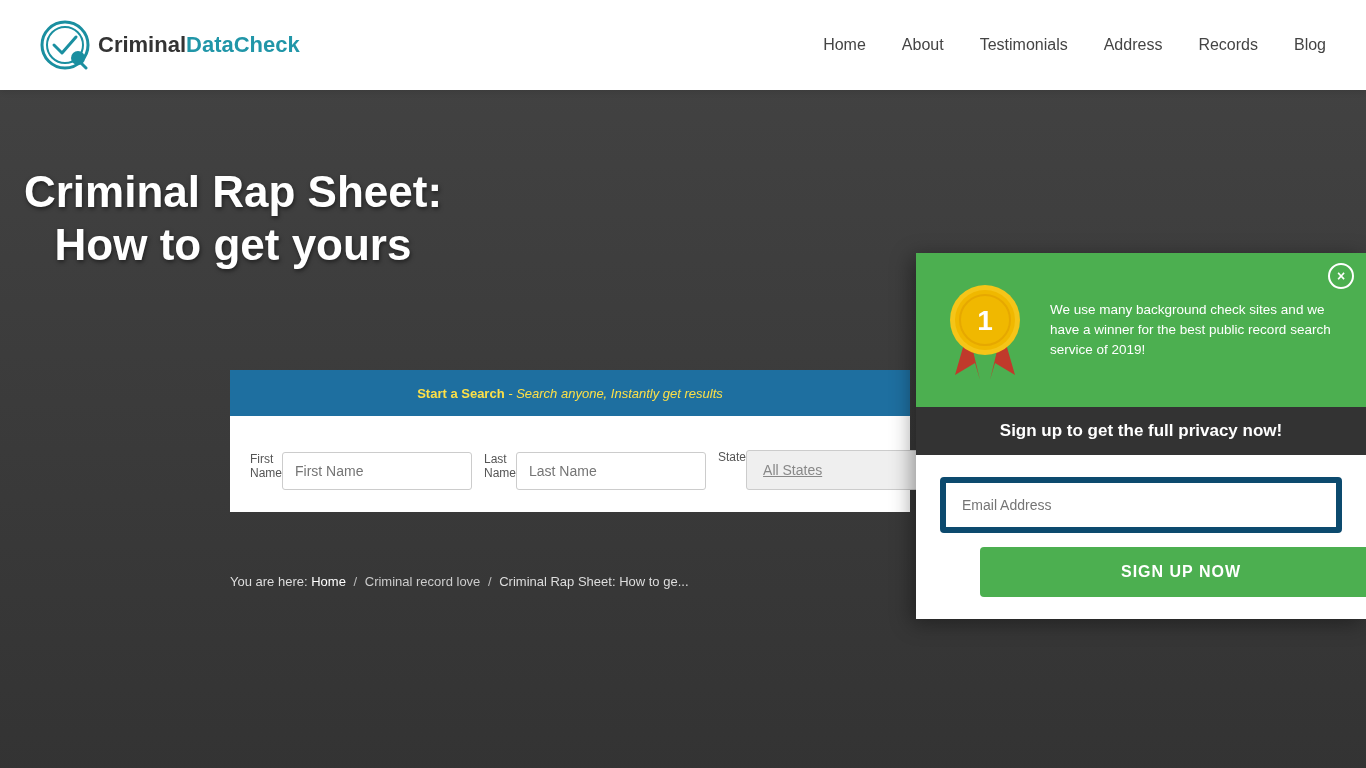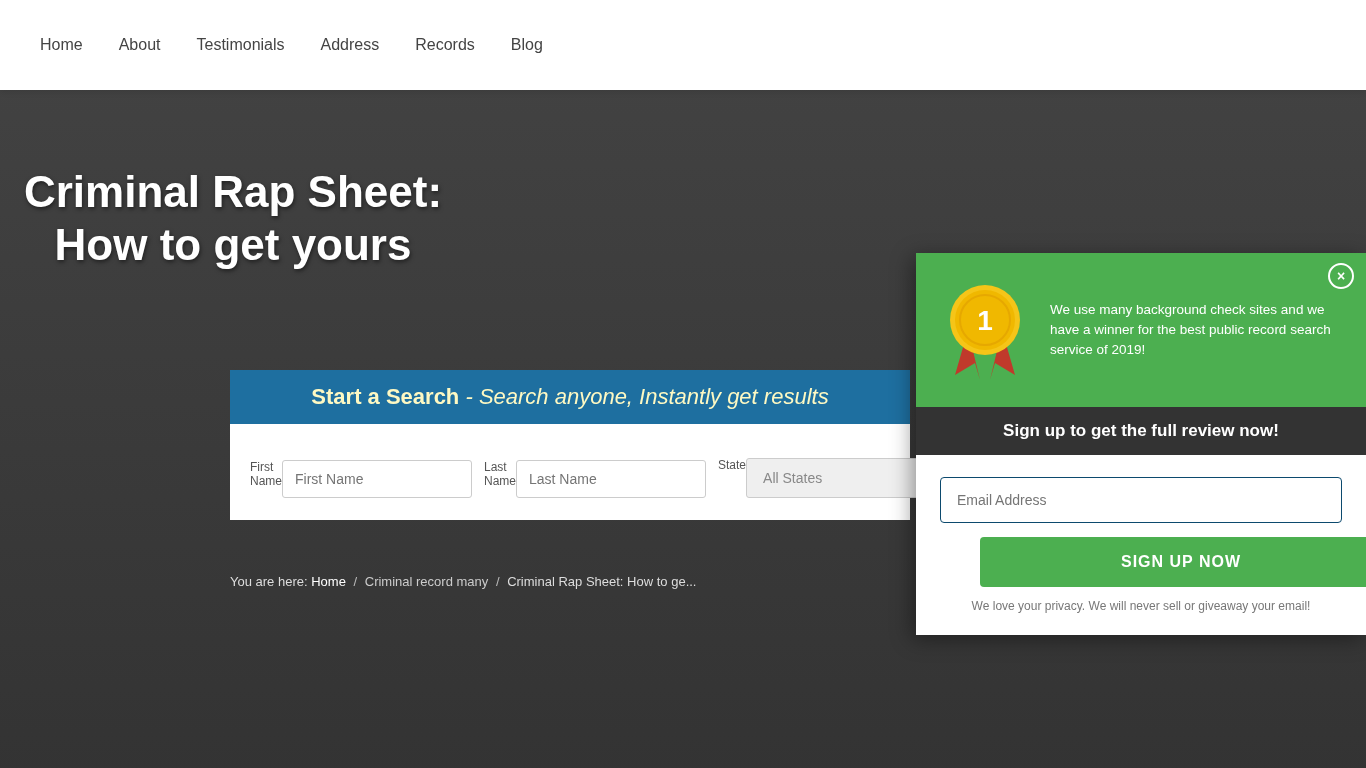--- a/index.html
+++ b/index.html
@@ -92,22 +92,22 @@
       width: 680px;
       z-index: 6;
       background: transparent;
     }
     #search-header {
       background: #1e6fa0;
       padding: 14px 20px;
       text-align: center;
     }
     #search-header-text {
-      color: #fef9c3;
-      font-size: 22px;
+      color: #fde047;
+      font-size: 13px;
     }
     #search-header-text .bold { font-weight: 800; font-style: normal; }
     #search-header-text .italic { font-style: italic; }
     #search-body {
       background: #fff;
       padding: 22px 20px;
       display: flex;
       gap: 12px;
       align-items: flex-end;
     }
@@ -123,21 +123,21 @@
     }
     .search-field input, .search-field select {
       padding: 10px 12px;
       border: 1px solid #ccc;
       border-radius: 3px;
       font-size: 14px;
       color: #888;
       outline: none;
     }
     .search-field input { width: 190px; }
-    .search-field.state-field select { width: 210px; }
+    .search-field.state-field select { width: 210px; text-decoration: underline; }
     .search-btn {
       background: #4caf50;
       color: #fff;
       border: none;
       padding: 10px 20px;
       font-size: 14px;
       font-weight: 700;
       border-radius: 3px;
       cursor: pointer;
       white-space: nowrap;
@@ -216,21 +216,21 @@
       font-size: 17px;
       font-weight: 600;
     }
     #popup-body {
       background: #fff;
       padding: 22px 24px;
     }
     #email-input {
       width: 100%;
       padding: 14px 16px;
-      border: 1px solid #0c4a6e;
+      border: 6px solid #0c4a6e;
       border-radius: 4px;
       font-size: 14px;
       color: #888;
       outline: none;
       margin-bottom: 14px;
     }
     #signup-btn {
       width: 100%;
       background: #4caf50;
       color: #fff;
@@ -257,20 +257,33 @@
       line-height: 1.5;
     }
   </style>
 </head>
 <body>
 
 <div id="hero-bg"></div>
 <div id="hero"></div>
 
 <div id="header">
+  <div id="logo">
+
+    <svg id="logo-icon" viewBox="0 0 50 50" xmlns="http://www.w3.org/2000/svg">
+      <circle cx="25" cy="25" r="23" fill="none" stroke="#1a8fa0" stroke-width="3"></circle>
+      <circle cx="25" cy="25" r="18" fill="none" stroke="#1a8fa0" stroke-width="2"></circle>
+      <polyline points="14,25 22,33 36,17" fill="none" stroke="#1a8fa0" stroke-width="3" stroke-linecap="round" stroke-linejoin="round"></polyline>
+      <circle cx="38" cy="38" r="7" fill="#1a8fa0"></circle>
+      <line x1="41" y1="43" x2="46" y2="48" stroke="#1a8fa0" stroke-width="3" stroke-linecap="round"></line>
+    </svg>
+    <div id="logo-text">
+      <span style="color:#333;font-weight:800;">Criminal</span><span style="color:#2196a8;">Data</span><span style="color:#2196a8;">Check</span>
+    </div>
+  </div>
   <nav>
     <a href="#">Home</a>
     <a href="#">About</a>
     <a href="#">Testimonials</a>
     <a href="#">Address</a>
     <a href="#">Records</a>
     <a href="#">Blog</a>
   </nav>
 </div>
 
@@ -308,21 +321,21 @@
       </select>
     </div>
     <button class="search-btn">Search Now</button>
   </div>
 </div>
 
 <div id="breadcrumb">
   <span>You are here: </span>
   <a href="#">Home</a>
   <span class="sep"> / </span>
-  <a href="#" style="color:#ccc;">Criminal record many</a>
+  <a href="#" style="color:#ccc;">Criminal record love</a>
   <span class="sep"> / </span>
   <span>Criminal Rap Sheet: How to ge...</span>
 </div>
 
 <div id="popup">
   <div id="popup-header">
 
     <div id="medal">
       <svg viewBox="0 0 90 110" xmlns="http://www.w3.org/2000/svg" width="90" height="110">
 
@@ -337,20 +350,19 @@
 
         <text x="45" y="55" text-anchor="middle" font-size="28" font-weight="900" fill="#fff" font-family="Arial">1</text>
       </svg>
     </div>
     <div style="flex:1;">
       <p id="popup-desc" style="">We use many background check sites and we have a winner for the best public record search service of 2019!</p>
     </div>
     <button id="popup-close">×</button>
   </div>
   <div id="popup-subtitle-bar">
-    <div id="popup-subtitle">Sign up to get the full review now!</div>
+    <div id="popup-subtitle">Sign up to get the full privacy now!</div>
   </div>
   <div id="popup-body">
     <input type="email" id="email-input" placeholder="Email Address" style="">
     <button id="signup-btn">SIGN UP NOW</button>
-    <p id="privacy-text">We love your privacy.  We will never sell or giveaway your email!</p>
   </div>
 </div>
 
 </body></html>

